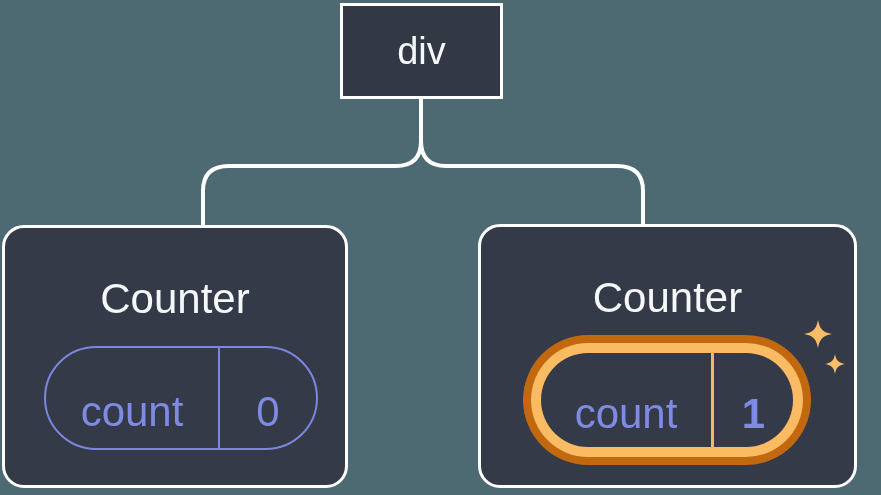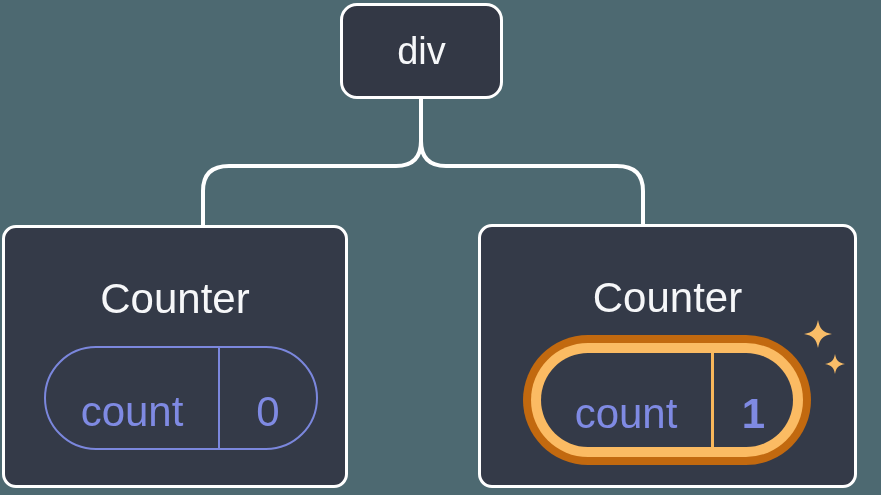--- a/index.html
+++ b/index.html
@@ -21,36 +21,36 @@
     width: 881px; height: 495px;
     pointer-events: none;
   }
   .node-root {
     position: absolute;
     left: 340px; top: 3px;
     width: 163px; height: 96px;
     box-sizing: border-box;
     background: #333845;
     border: 3px solid #ffffff;
-    border-radius: 17px;
+    border-radius: 0;
     display: flex;
     align-items: center;
     justify-content: center;
   }
   .node-root .label {
     color: #f6f7f9;
     font-size: 38px;
     line-height: 1;
   }
   .card {
     position: absolute;
     box-sizing: border-box;
     background: #343a48;
     border: 3px solid #ffffff;
-    border-radius: 14px;
+    border-radius: 22px;
   }
   .card.left  { left: 2px;   top: 225px; width: 346px; height: 263px; }
   .card.right { left: 478px; top: 224px; width: 379px; height: 264px; }
   .card-title {
     position: absolute;
     top: 50px; left: 0;
     width: 100%;
     text-align: center;
     color: #f6f7f9;
     font-size: 42px;

